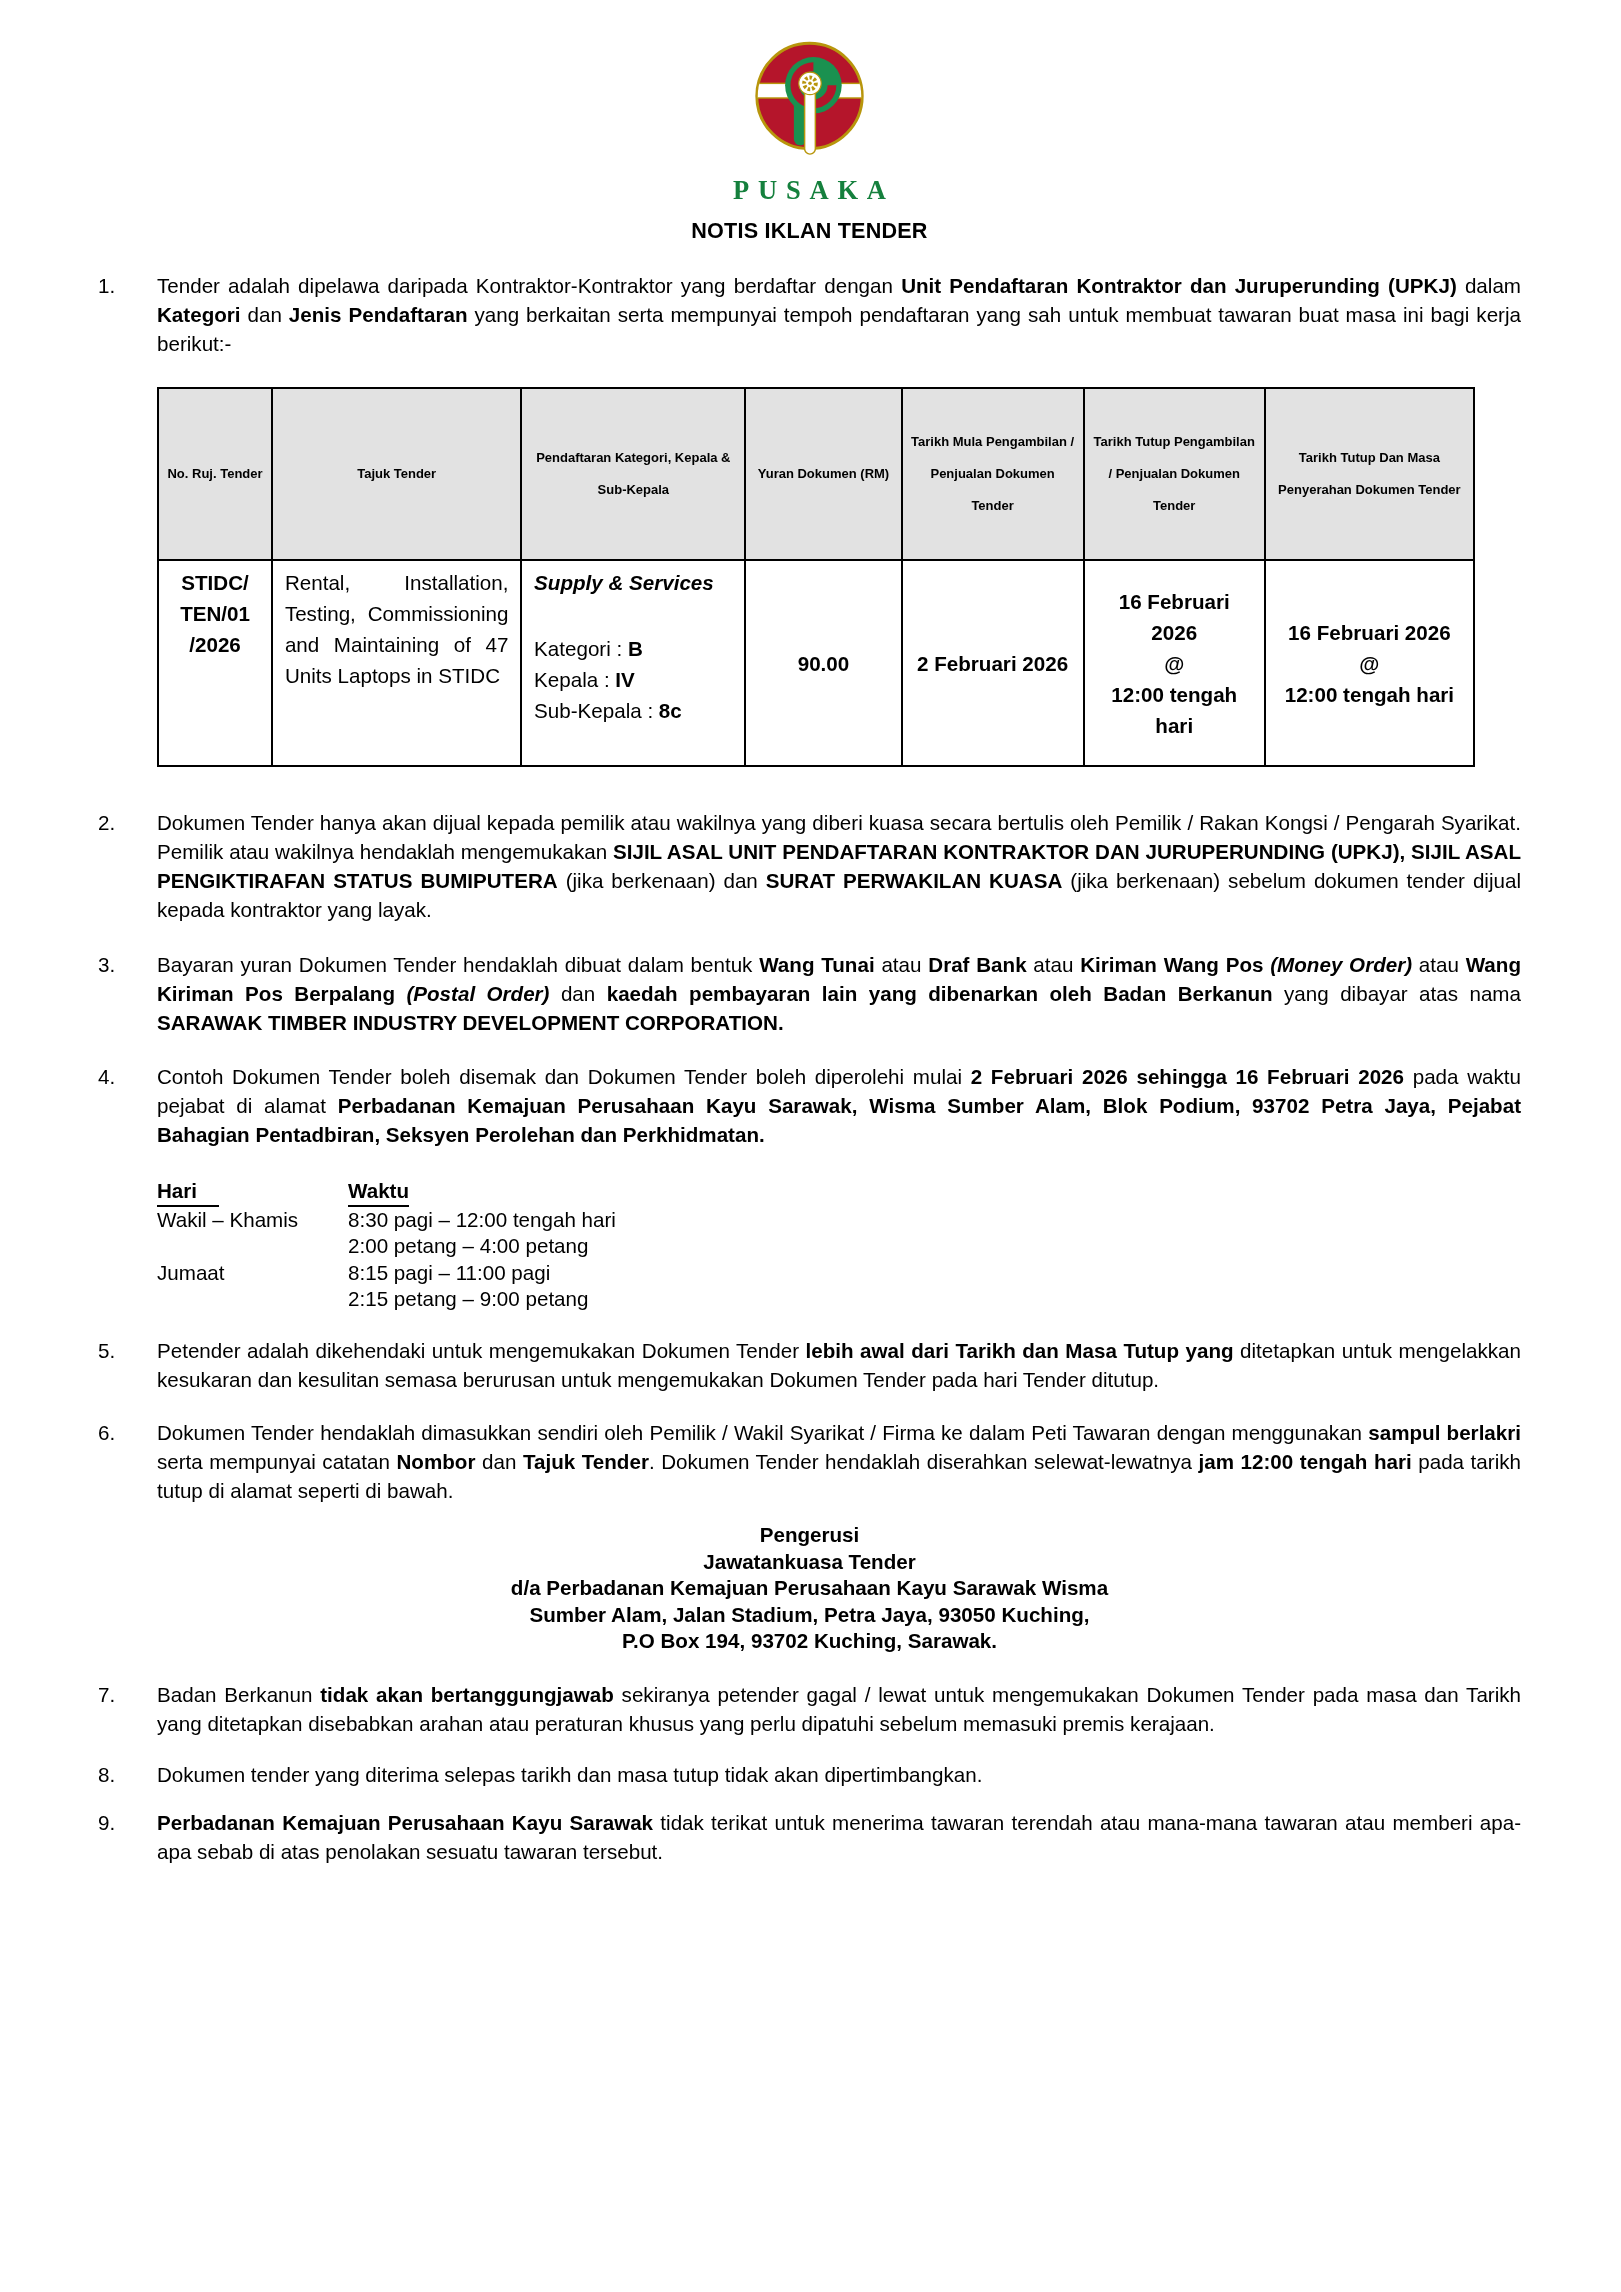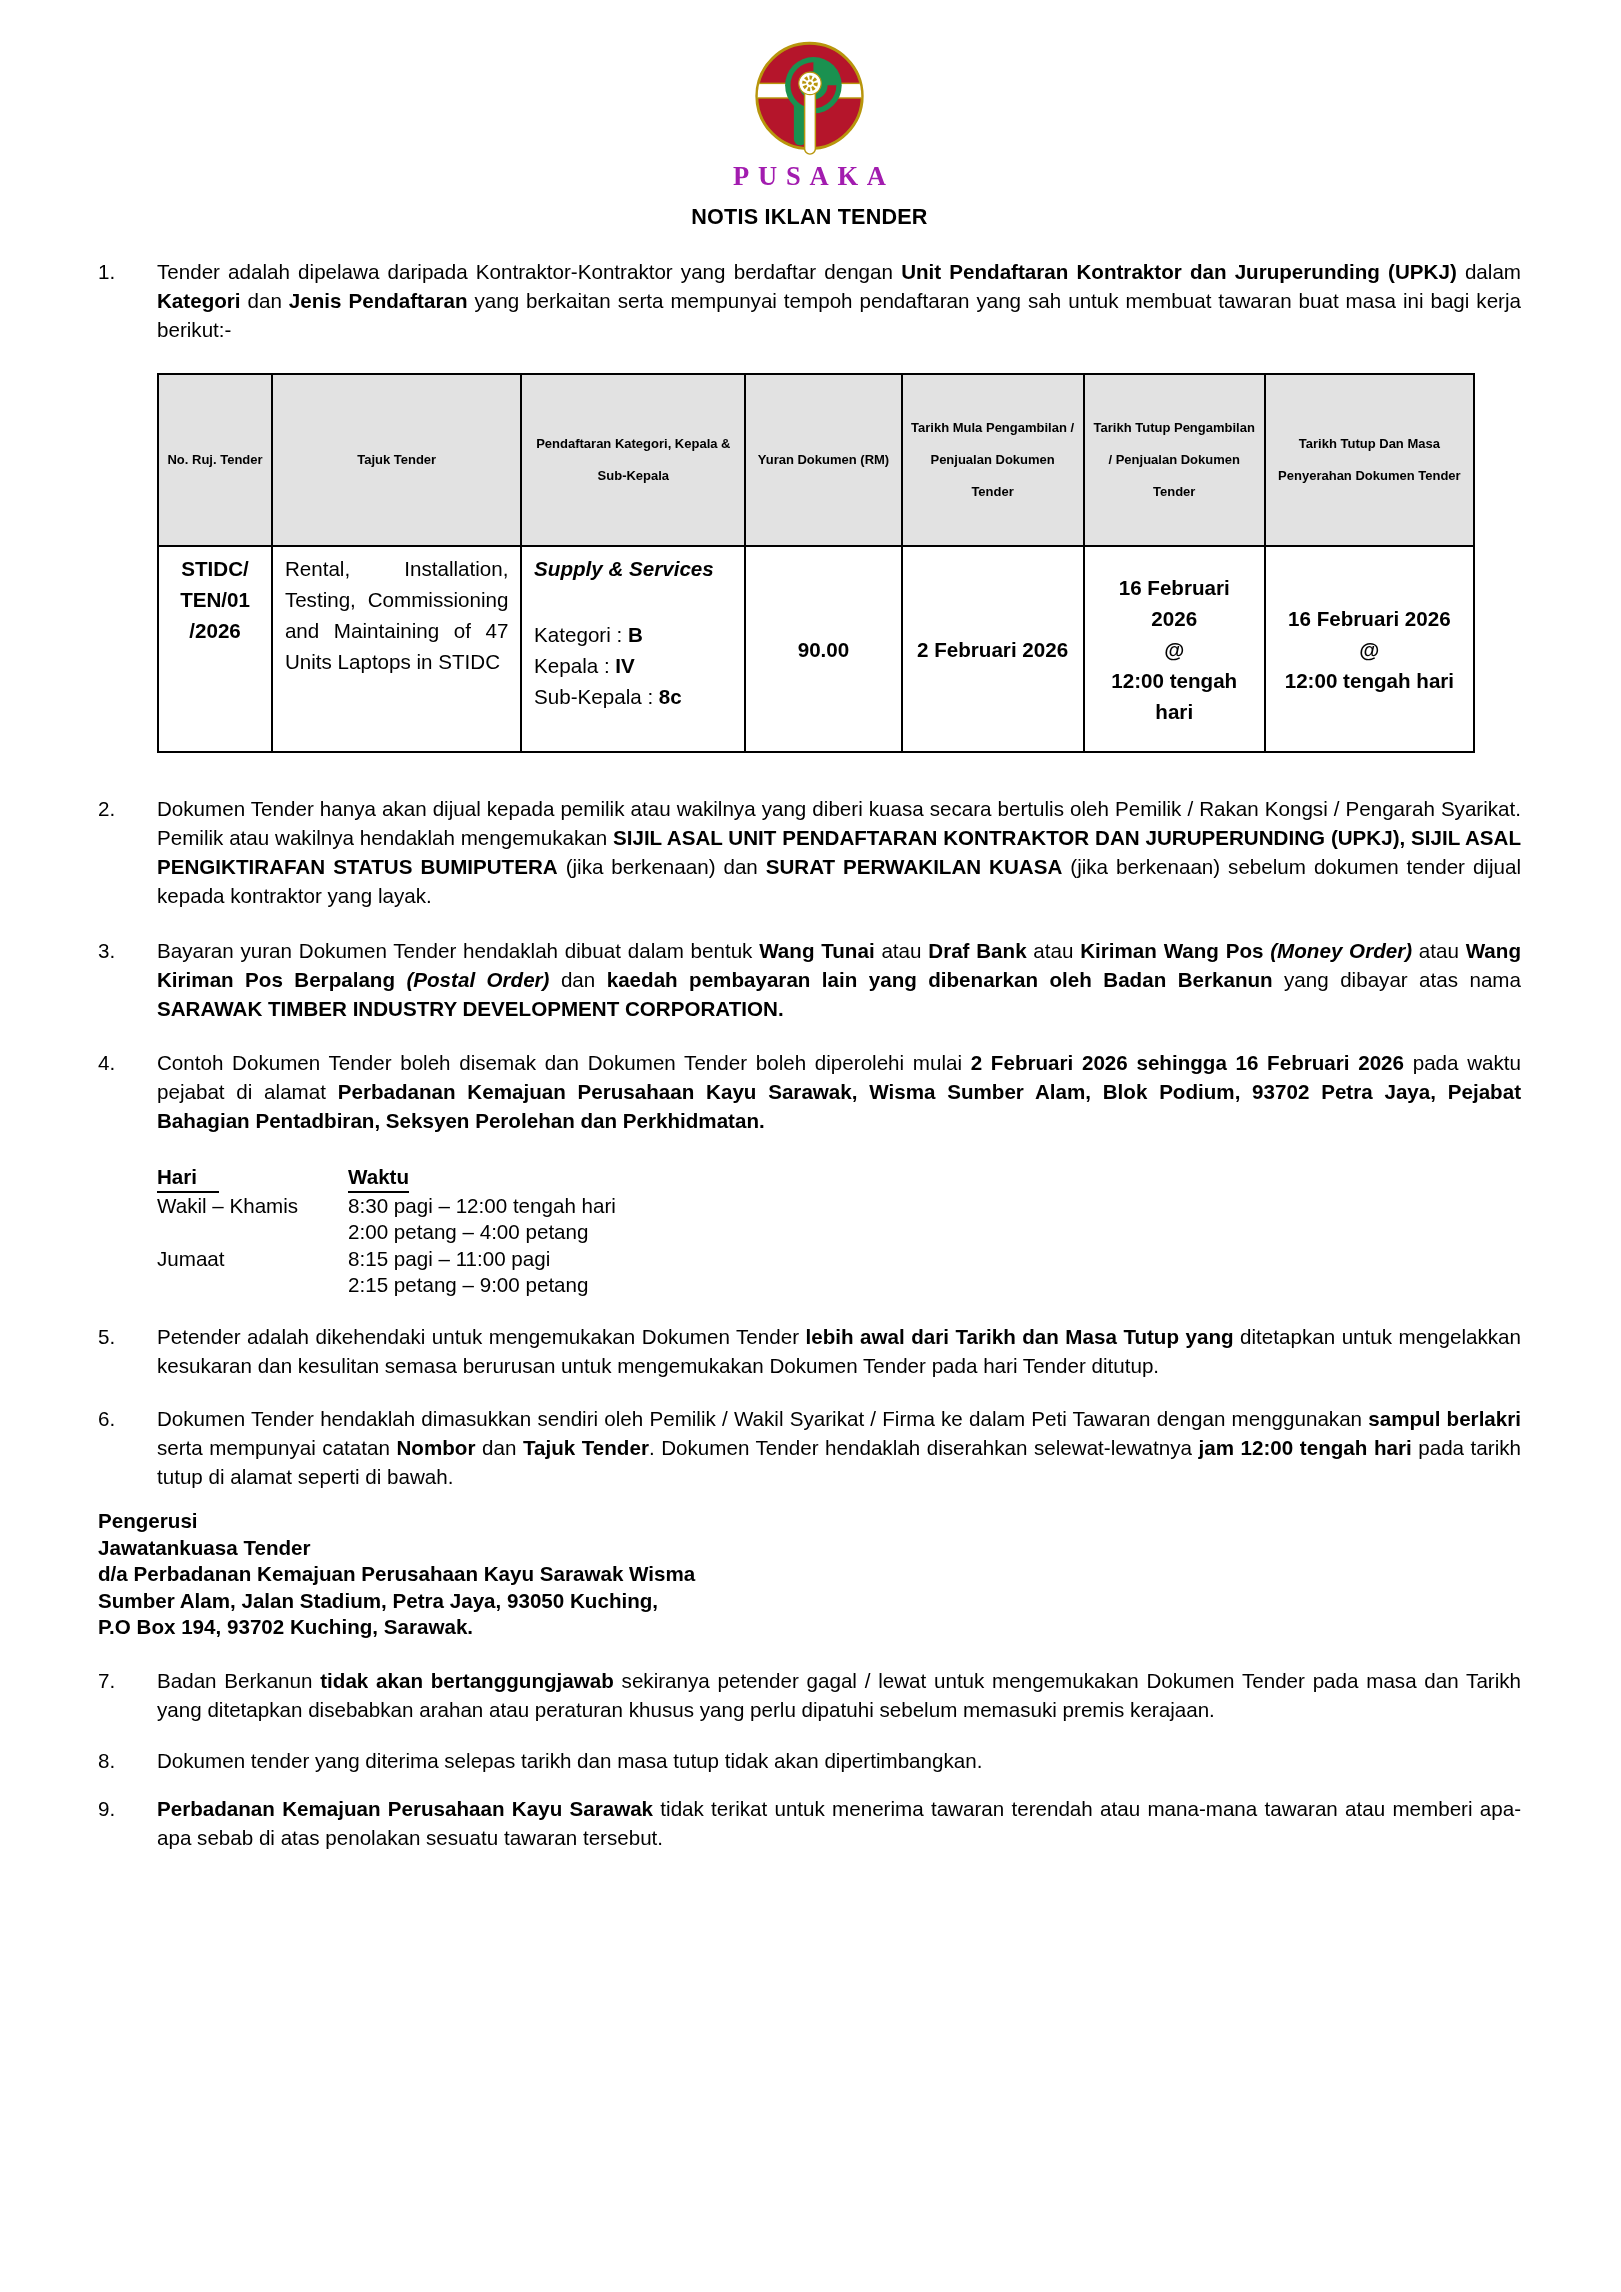--- a/index.html
+++ b/index.html
@@ -13,21 +13,21 @@
 
   .b { font-weight:bold; }
   .i { font-style:italic; }
 
   
   .doc-header { text-align:center; }
   .emblem { display:block; margin:0 auto; }
   .wordmark {
     font-family:"Liberation Serif", serif;
     font-weight:bold; font-size:26.5px; letter-spacing:8.8px;
-    color:#a21caf; margin-top:2px; padding-left:8.8px;
+    color:#15803d; margin-top:16px; padding-left:8.8px;
   }
   .doc-title { font-size:21.6px; font-weight:bold; margin-top:11.8px; letter-spacing:0.2px; }
 
   
   .clause { display:flex; font-size:20.6px; line-height:29px; }
   .clause .num { flex:0 0 59px; }
   .clause .txt { flex:1; text-align:justify; }
   .mt28 { margin-top:27.4px; }
 
   
@@ -53,21 +53,21 @@
 
   
   .schedule { margin:29px 0 0 59px; font-size:20.6px; line-height:26.5px; }
   .sched-row { display:flex; }
   .sched-day { flex:0 0 191px; }
   .sched-time { flex:1; }
   .sched-h { font-weight:bold; border-bottom:2.5px solid #000; display:inline-block; }
   .pr18 { padding-right:21.6px; }
 
   
-  .addr-block { text-align:left; font-weight:bold; font-size:20.6px; line-height:26.5px; margin-top:17.6px; }
+  .addr-block { text-align:center; font-weight:bold; font-size:20.6px; line-height:26.5px; margin-top:17.6px; }
   .closing-block { text-align:center; font-size:20.6px; line-height:26.5px; margin-top:76px; }
   .closing-block .org { font-weight:bold; }
 </style>
 </head>
 <body>
 
 <div class="page">
 
   <div class="doc-header">
     <svg class="emblem" width="123" height="122" viewBox="0 0 126 124">

